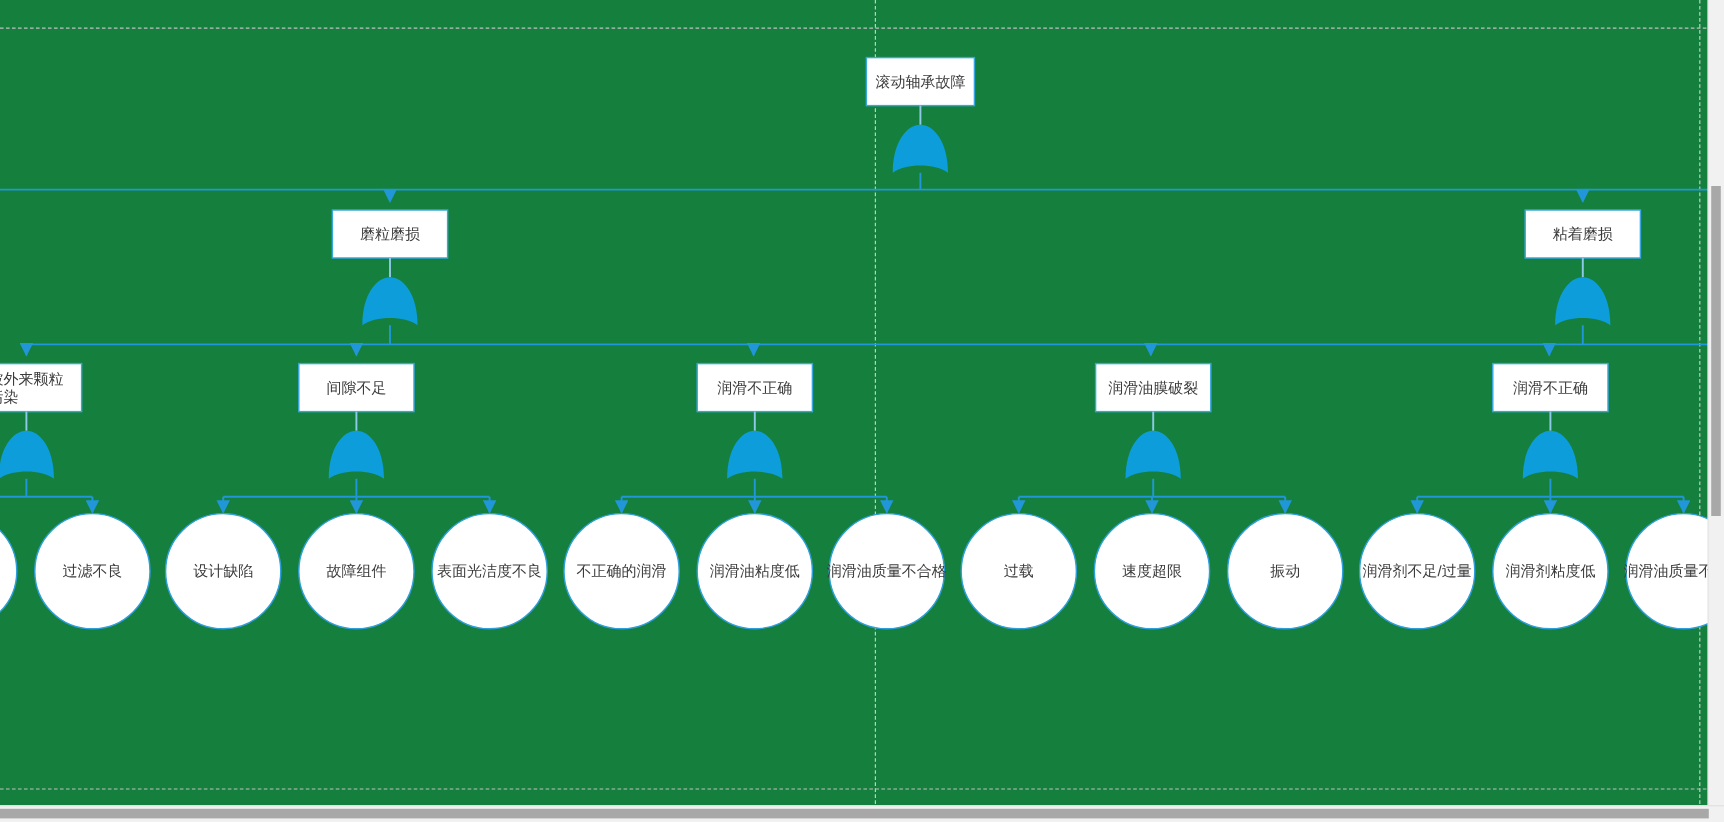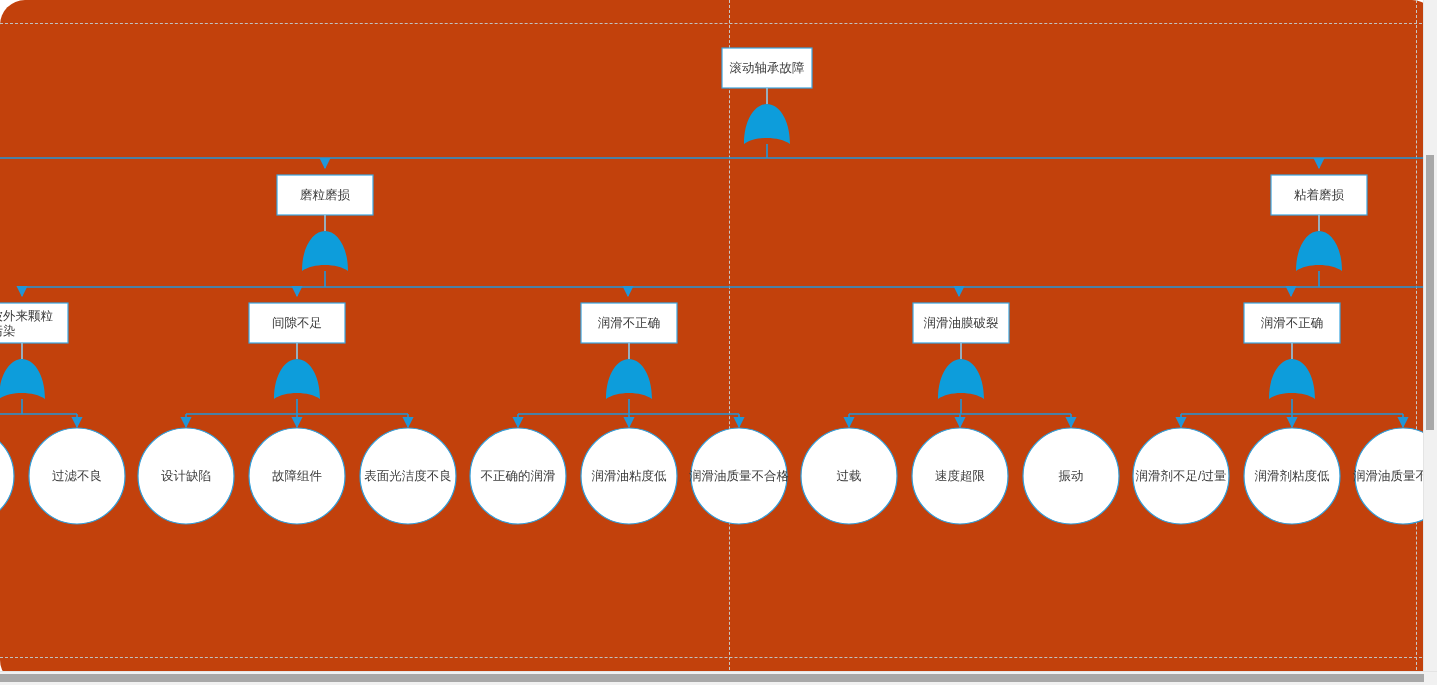--- a/index.html
+++ b/index.html
@@ -7,22 +7,21 @@
     margin: 0; padding: 0;
     width: 1437px; height: 685px;
     overflow: hidden;
     background: #ffffff;
     font-family: "Liberation Sans", "DejaVu Sans", sans-serif;
   }
   #canvas {
     position: relative;
     width: 1437px;
     height: 685px;
-    background: #c2410c;
-    border-radius: 25px;
+    background: #15803d;
   }
   
   .guide-h {
     position: absolute; left: 0; width: 1437px; height: 0;
     border-top: 1px dashed #c0c0c0;
   }
   .guide-v {
     position: absolute; top: 0; width: 0; height: 685px;
     border-left: 1px dashed #c8c8c8;
   }

